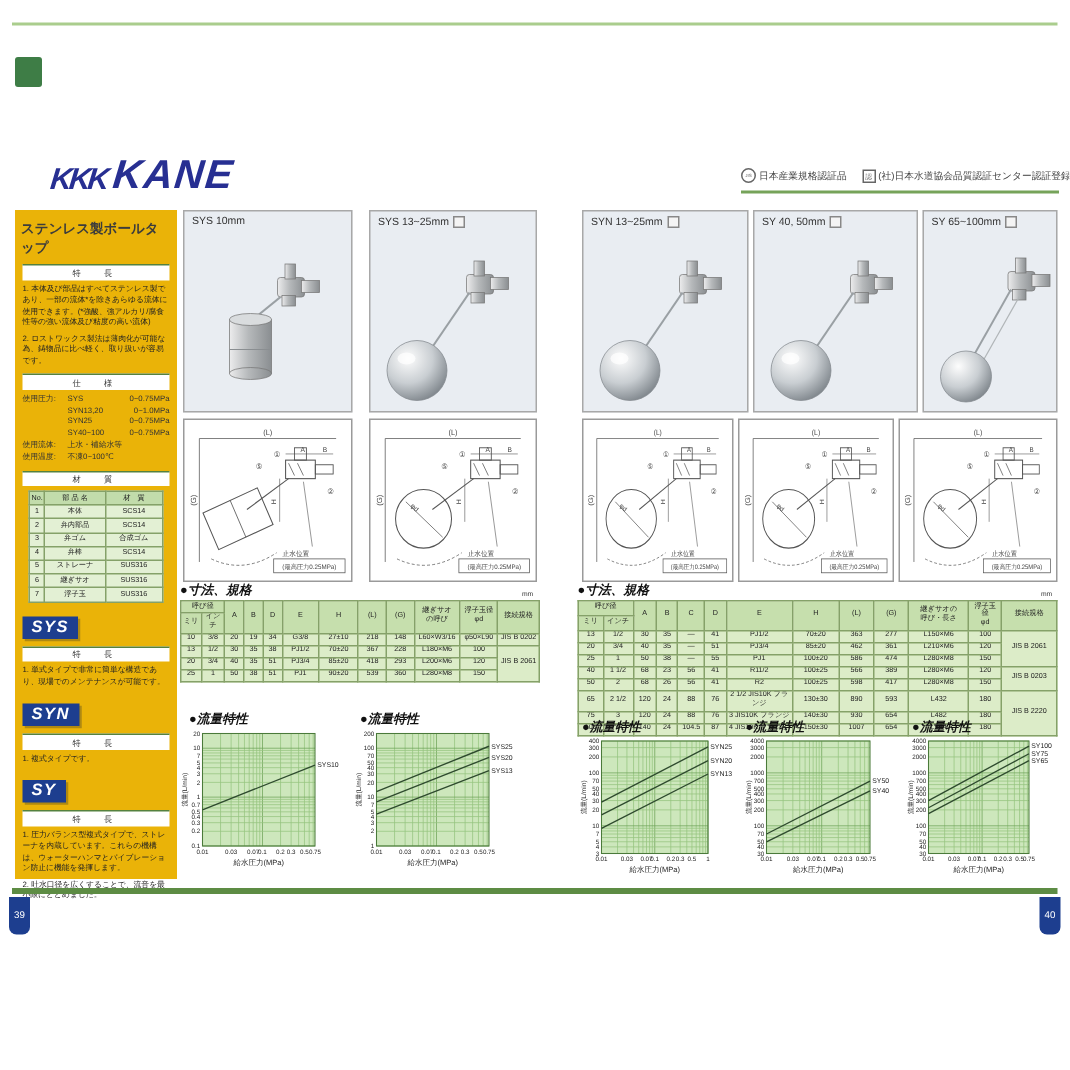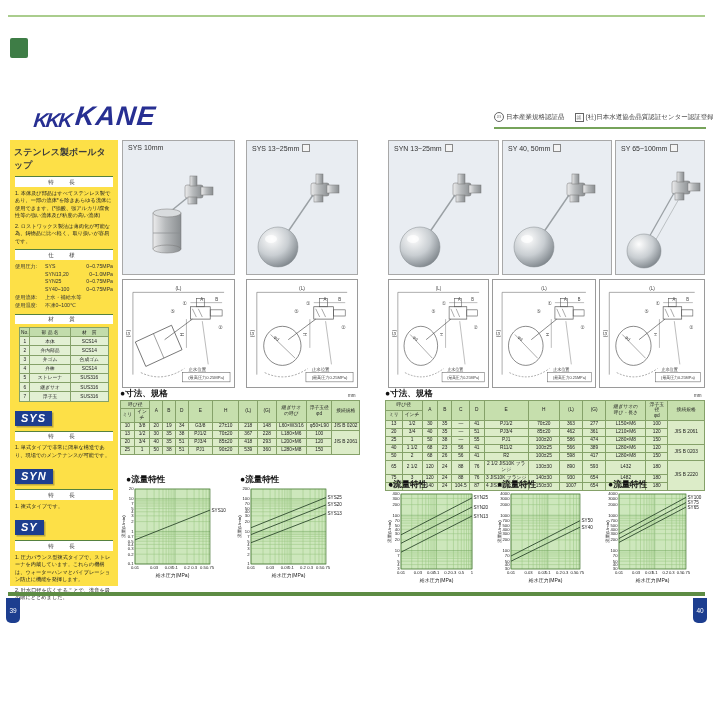--- a/index.html
+++ b/index.html
@@ -15,41 +15,41 @@
   .logo .kane{font-size:27px;letter-spacing:1px;line-height:1;}
   
   .certs{left:494px;top:112px;width:212px;display:flex;gap:10px;align-items:center;
          font-size:6.5px;color:#444;border-bottom:2px solid #76a35a;padding-bottom:5px;}
   .cert{display:flex;align-items:center;gap:2px;white-space:nowrap;}
   .mark-circle{display:inline-block;width:8px;height:8px;border:0.8px solid #666;border-radius:50%;
                font-size:3px;text-align:center;line-height:8px;color:#666;}
   .mark-square{display:inline-block;width:7px;height:7px;border:0.8px solid #666;
                font-size:4.5px;text-align:center;line-height:7px;color:#666;}
   
-  .sidebar{left:10px;top:140px;width:108px;height:446px;background:#fde047;padding:4px 4px;box-sizing:border-box;}
+  .sidebar{left:10px;top:140px;width:108px;height:446px;background:#eab308;padding:4px 4px;box-sizing:border-box;}
   .sb-title{font-size:9px;font-weight:bold;color:#3c3c3c;margin:2px 0 4px;letter-spacing:0;}
   .band{background:#fff;border-top:1px solid #55813f;text-align:center;font-size:5.5px;
         padding:1.5px 0 1px;margin:4px 1px 3px;letter-spacing:5px;color:#333;}
   .sb-text{font-size:5.2px;line-height:1.45;margin:0 1px 3px;color:#222;}
   .spec-row{display:flex;font-size:5.2px;line-height:1.5;margin:0 1px;}
   .spec-row .lab{width:30px;flex:none;}
   .spec-row .nm{flex:1;}
   .spec-row .val{flex:none;}
   .badge{display:inline-block;background:#1d3e8f;color:#fff;font-style:italic;font-weight:bold;
          font-size:11px;padding:1px 6px 2px;box-shadow:1.5px 1.5px 0 rgba(40,40,40,.3);
          margin:7px 0 1px 1px;letter-spacing:1px;}
   
   .photo{background:#e9edf2;border:0.5px solid #a8a8a8;box-sizing:border-box;}
   .photo-label{position:absolute;top:3px;left:5px;font-size:7px;color:#333;display:flex;align-items:center;gap:3px;}
   .detail-mark{display:inline-block;width:6px;height:6px;border:0.7px solid #888;background:#f4f4f4;}
   .photo svg{position:absolute;left:0;top:14px;}
   
   .drawing{background:#fff;border:0.8px solid #9a9a9a;box-sizing:border-box;}
   
-  .sec-head{font-size:8.5px;font-weight:bold;color:#111;}
+  .sec-head{font-size:8.5px;font-weight:bold;color:#111;font-style:italic;}
   .unit{font-size:4.5px;color:#333;}
   
   table.dimtable{border-collapse:collapse;table-layout:fixed;background:#dcecc8;}
   table.dimtable th,table.dimtable td{border:0.5px solid #85a169;font-size:4.8px;font-weight:normal;
       text-align:center;padding:0.5px 1px;line-height:1.25;white-space:pre-line;color:#222;
       overflow:hidden;}
   table.dimtable th{background:#c6dfad;}
   table.mattable{border-collapse:collapse;margin:1px auto 2px;background:#e3f0d4;}
   table.mattable th,table.mattable td{border:0.5px solid #85a169;font-size:4.8px;font-weight:normal;
       text-align:center;padding:0.5px 1px;line-height:1.5;color:#222;}

